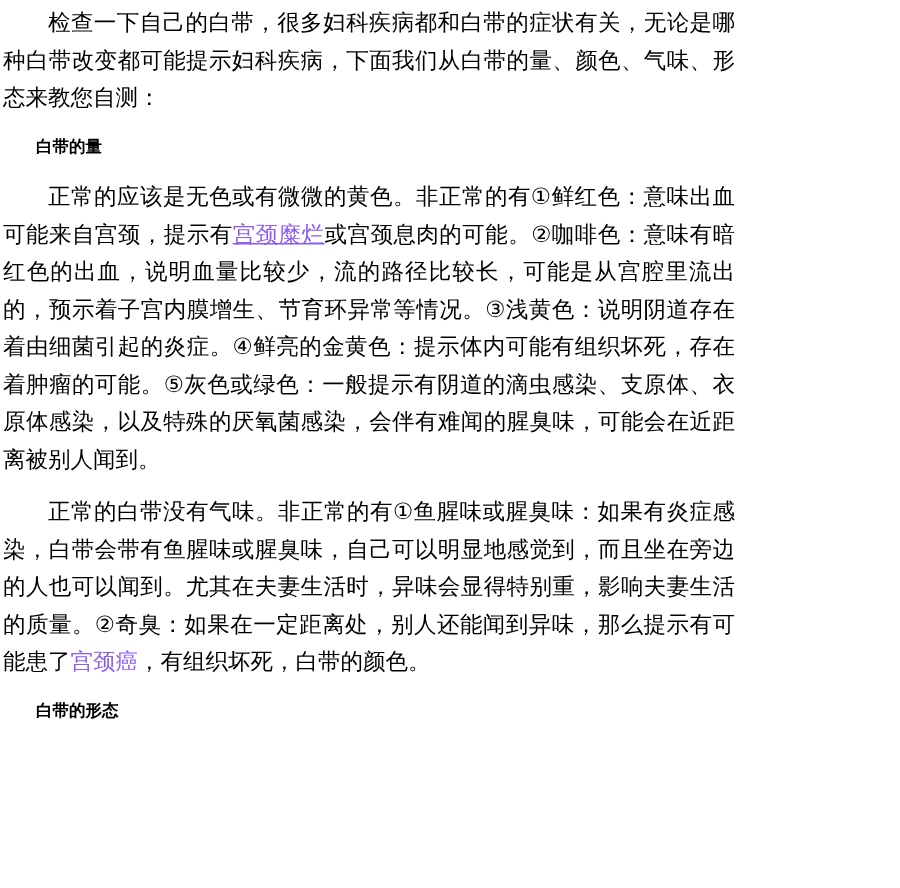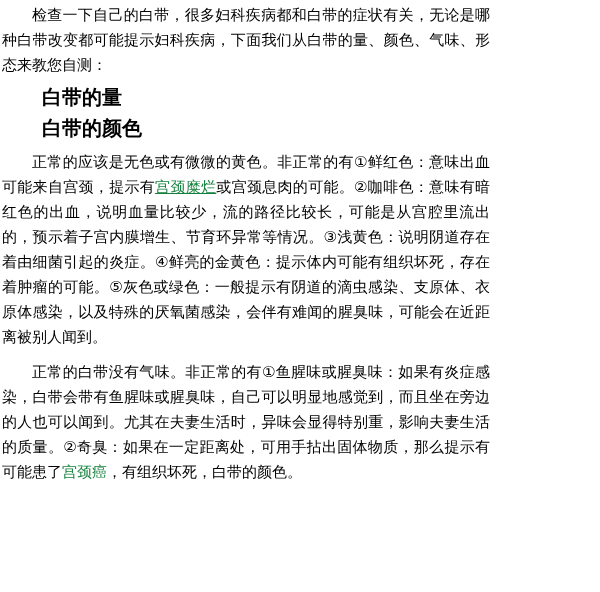--- a/index.html
+++ b/index.html
@@ -21,39 +21,39 @@
     box-sizing: border-box;
     width: 492px;
   }
   .para {
     margin: 0 0 10px 0;
     text-indent: 2em;
     text-align: justify;
     word-break: break-all;
   }
   .heading {
-    font-size: 20px;
+    font-size: 11px;
     font-weight: bold;
     line-height: 19px;
     margin: 10px 0 12px 0;
     padding-left: 2em;
   }
   .inline-link {
-    color: #15803d;
+    color: #8b5cf6;
     text-decoration: none;
     cursor: pointer;
   }
   .inline-link.underline {
     text-decoration: underline;
   }
 </style>
 </head>
 <body>
 
 <div class="article">
   <p class="para">检查一下自己的白带，很多妇科疾病都和白带的症状有关，无论是哪种白带改变都可能提示妇科疾病，下面我们从白带的量、颜色、气味、形态来教您自测：</p>
   <div id="sections">
       <h3 class="heading">白带的量</h3>
-      <h3 class="heading">白带的颜色</h3>
       <p class="para"><span>正常的应该是无色或有微微的黄色。非正常的有①鲜红色：意味出血可能来自宫颈，提示有</span><a href="#" class="inline-link underline">宫颈糜烂</a><span>或宫颈息肉的可能。②咖啡色：意味有暗红色的出血，说明血量比较少，流的路径比较长，可能是从宫腔里流出的，预示着子宫内膜增生、节育环异常等情况。③浅黄色：说明阴道存在着由细菌引起的炎症。④鲜亮的金黄色：提示体内可能有组织坏死，存在着肿瘤的可能。⑤灰色或绿色：一般提示有阴道的滴虫感染、支原体、衣原体感染，以及特殊的厌氧菌感染，会伴有难闻的腥臭味，可能会在近距离被别人闻到。</span></p>
-      <p class="para"><span>正常的白带没有气味。非正常的有①鱼腥味或腥臭味：如果有炎症感染，白带会带有鱼腥味或腥臭味，自己可以明显地感觉到，而且坐在旁边的人也可以闻到。尤其在夫妻生活时，异味会显得特别重，影响夫妻生活的质量。②奇臭：如果在一定距离处，可用手拈出固体物质，那么提示有可能患了</span><a href="#" class="inline-link">宫颈癌</a><span>，有组织坏死，白带的颜色。</span></p>
+      <p class="para"><span>正常的白带没有气味。非正常的有①鱼腥味或腥臭味：如果有炎症感染，白带会带有鱼腥味或腥臭味，自己可以明显地感觉到，而且坐在旁边的人也可以闻到。尤其在夫妻生活时，异味会显得特别重，影响夫妻生活的质量。②奇臭：如果在一定距离处，别人还能闻到异味，那么提示有可能患了</span><a href="#" class="inline-link">宫颈癌</a><span>，有组织坏死，白带的颜色。</span></p>
+      <h3 class="heading">白带的形态</h3>
     </div>
 </div>
 
 </body></html>

